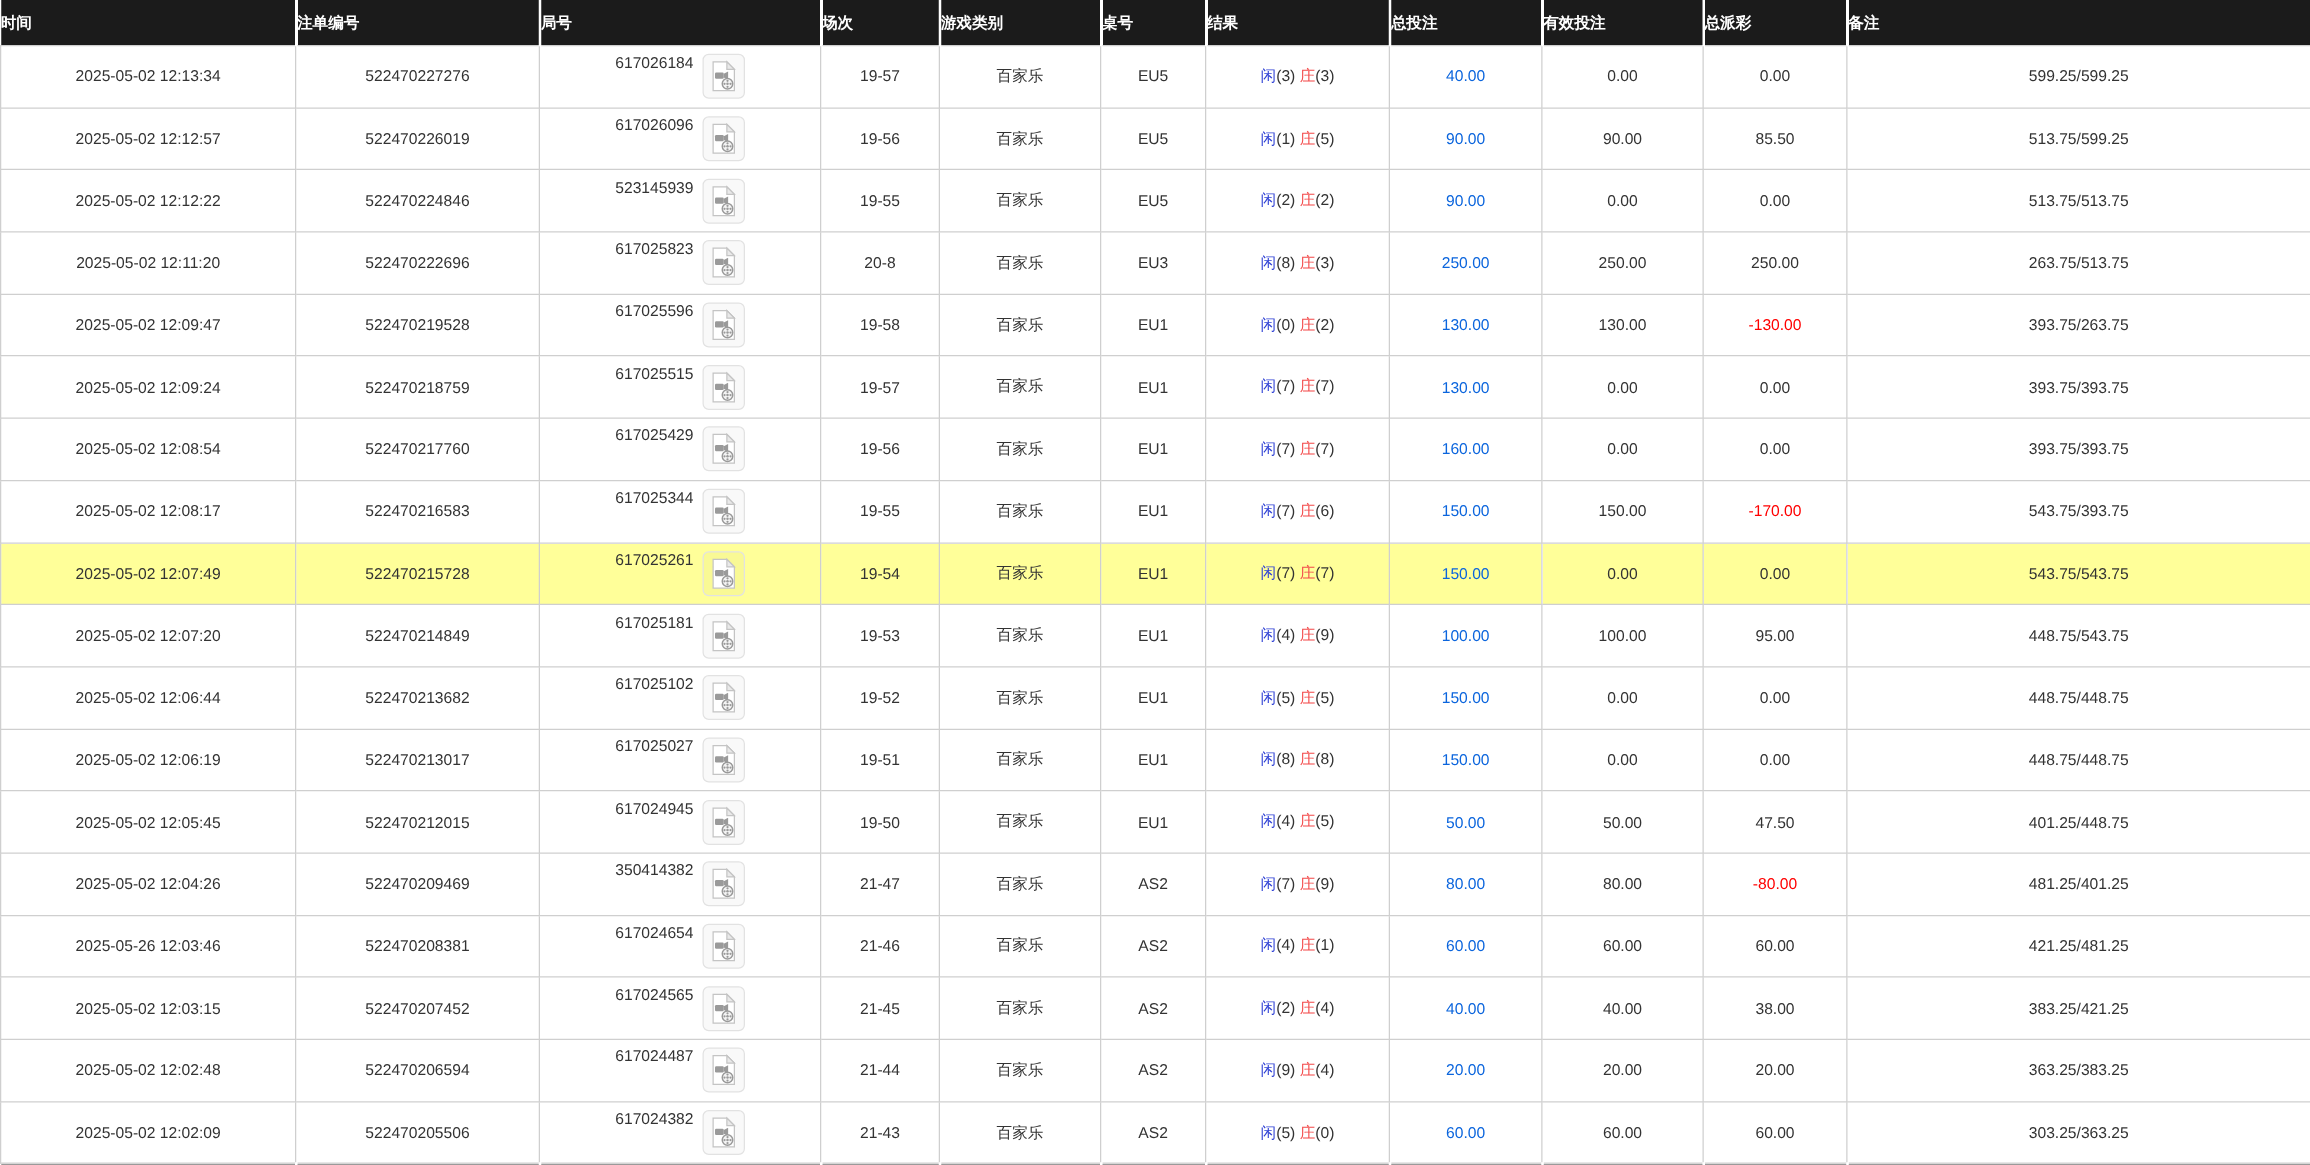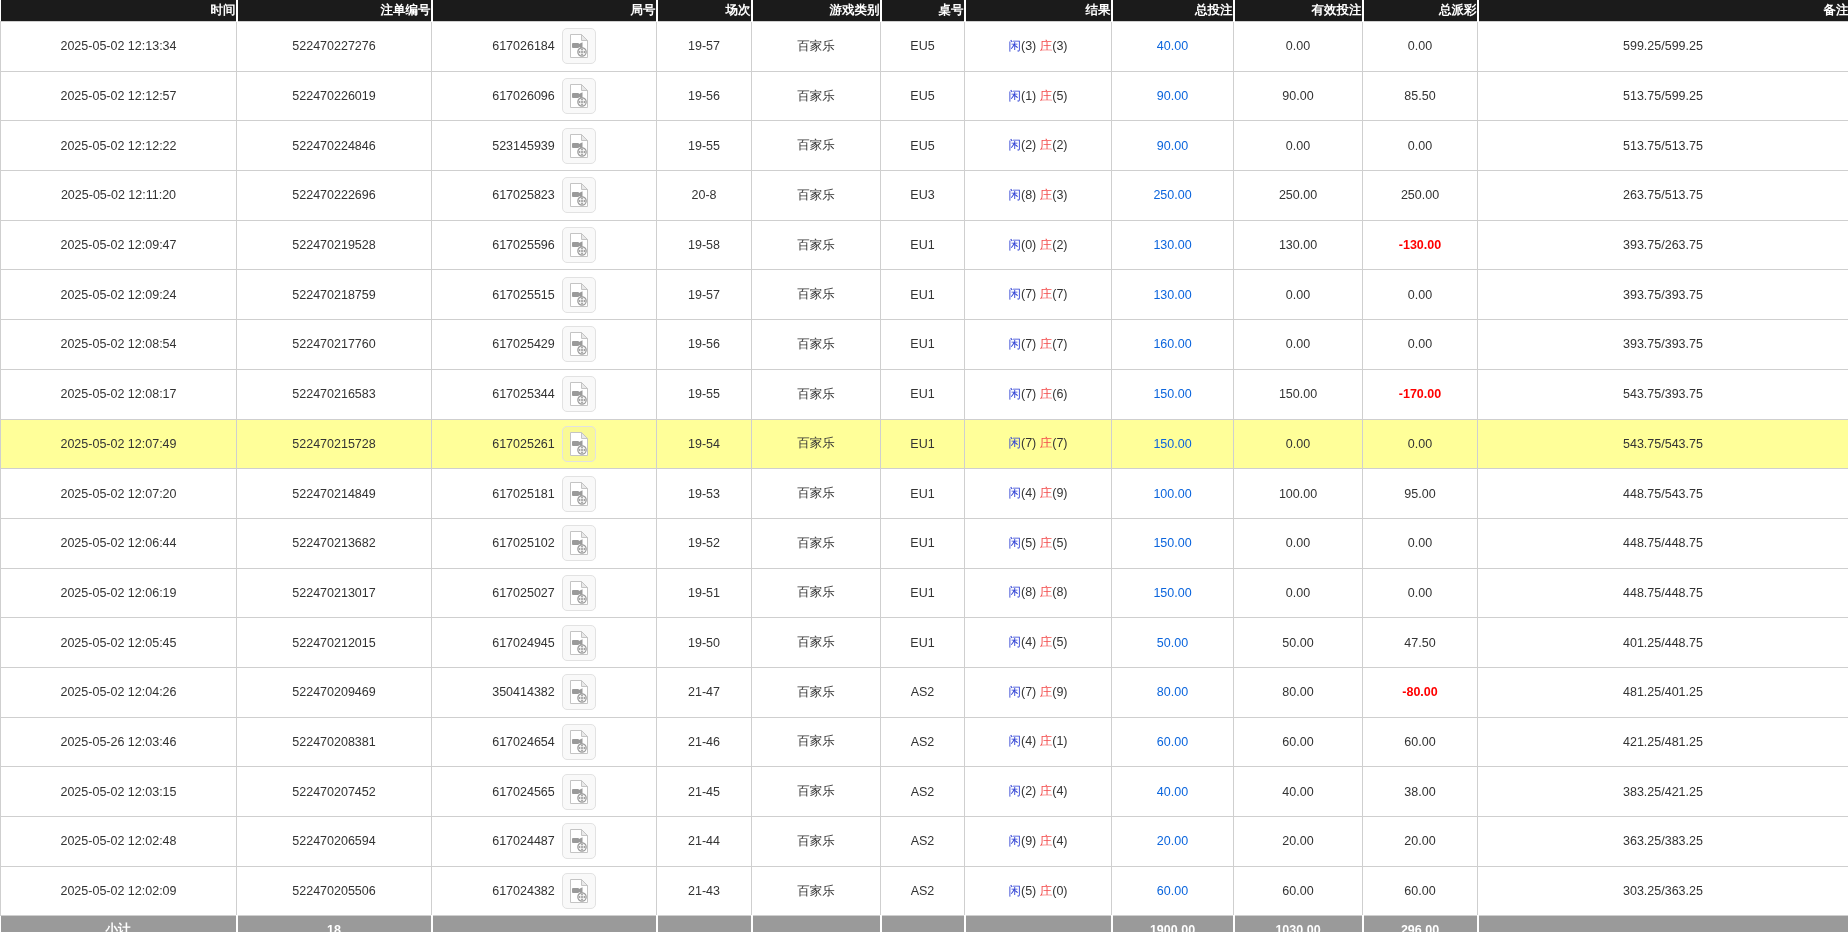--- a/index.html
+++ b/index.html
@@ -12,46 +12,46 @@
     border-collapse:collapse;
     table-layout:fixed;
     width:1848px;
   }
   
   thead th{
     background:var(--header-bg,#1b1b1b);
     color:#ffffff;
     font-size:12.5px;
     font-weight:bold;
-    height:21px;
+    height:36px;
     padding:0;
-    text-align:right;
+    text-align:left;
     border-right:2px solid #ffffff;
     white-space:nowrap;
     overflow:hidden;
   }
   thead th:last-child{border-right:none;}
   
   tbody td{
     border:1px solid #cfcfcf;
     font-size:12.5px;
     text-align:center;
     padding:0;
     height:48.7px;
     color:#333;
     background:#ffffff;
     white-space:nowrap;
     overflow:hidden;
   }
   tbody tr.highlight td{background:var(--highlight,#ffff99);}
   .amt-blue{color:var(--bet-blue,#0b65dd);}
-  .neg{color:var(--negative-red,#ff0000);font-weight:bold;}
+  .neg{color:var(--negative-red,#ff0000);}
   .rp{color:var(--player-blue,#2f41d5);}
   .rb{color:var(--banker-red,#f34b4b);}
-  .round-wrap{display:flex;align-items:center;justify-content:center;gap:7px;}
+  .round-wrap{display:flex;align-items:flex-start;justify-content:center;gap:7px;}
   .vbtn{
     width:34px;height:36px;
     border:1px solid #e2e2e2;
     border-radius:5px;
     background:rgba(0,0,0,0.025);
     display:inline-flex;align-items:center;justify-content:center;
     padding:0;cursor:pointer;
   }
   
   tfoot td{

